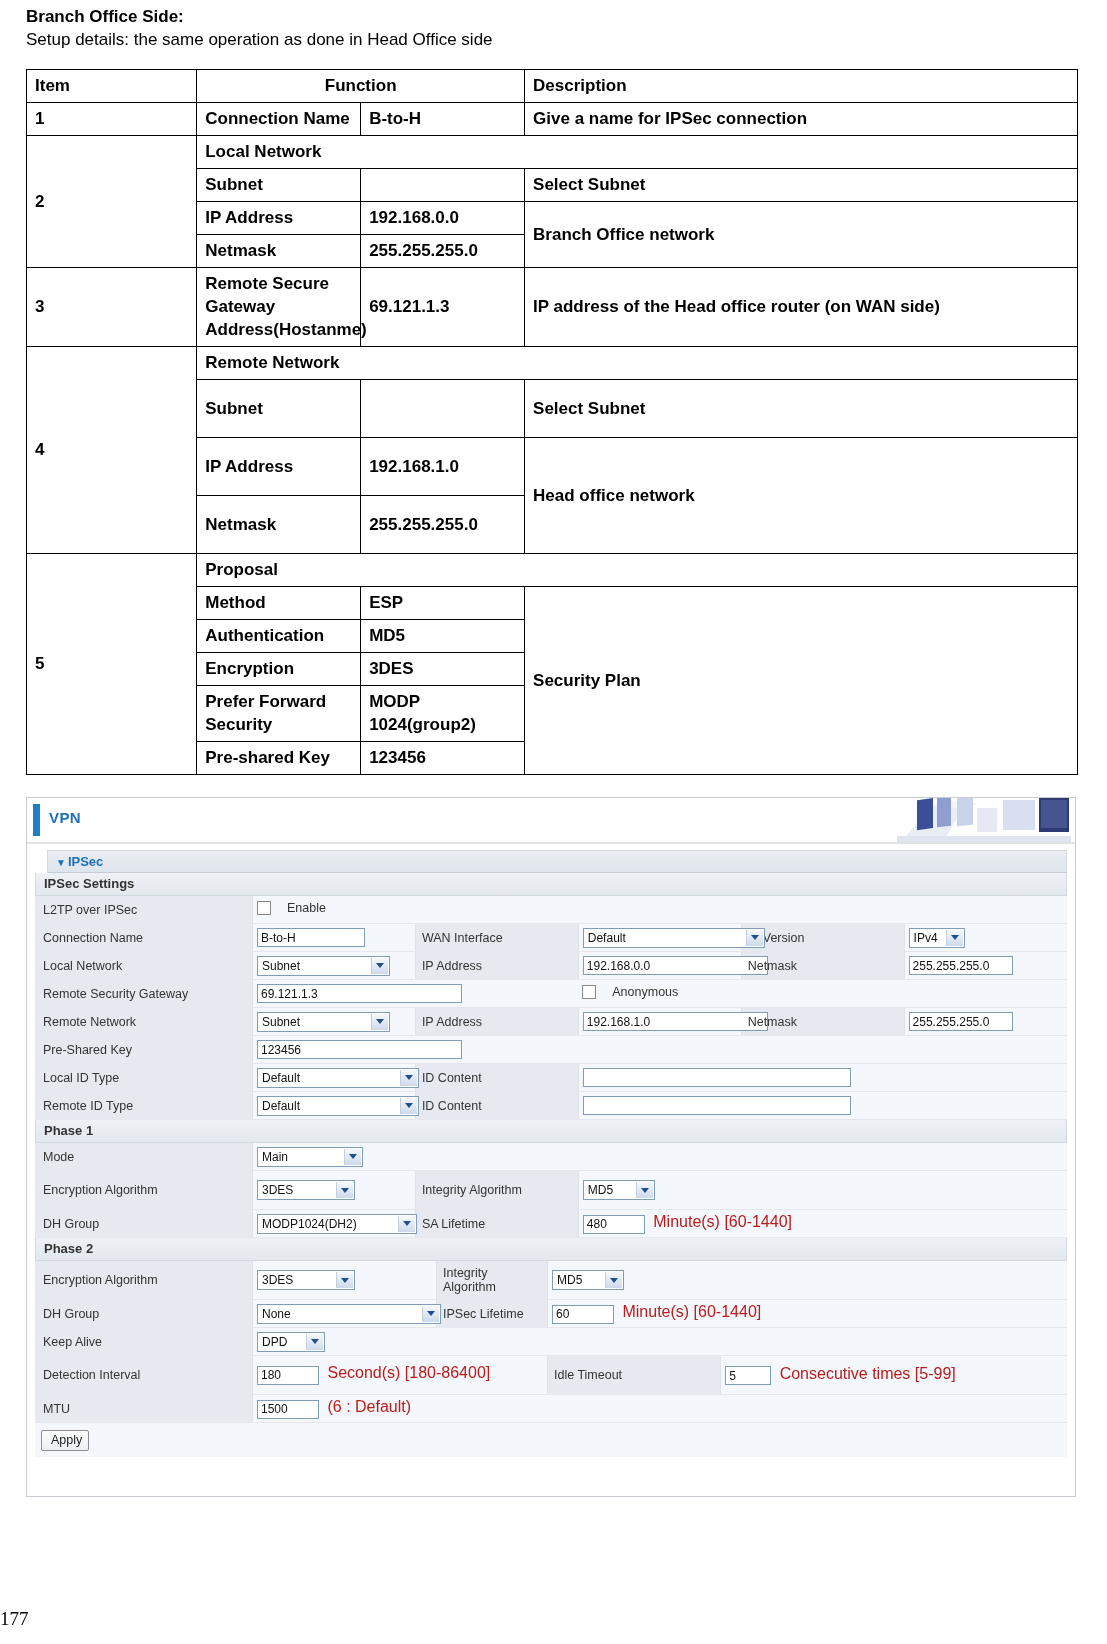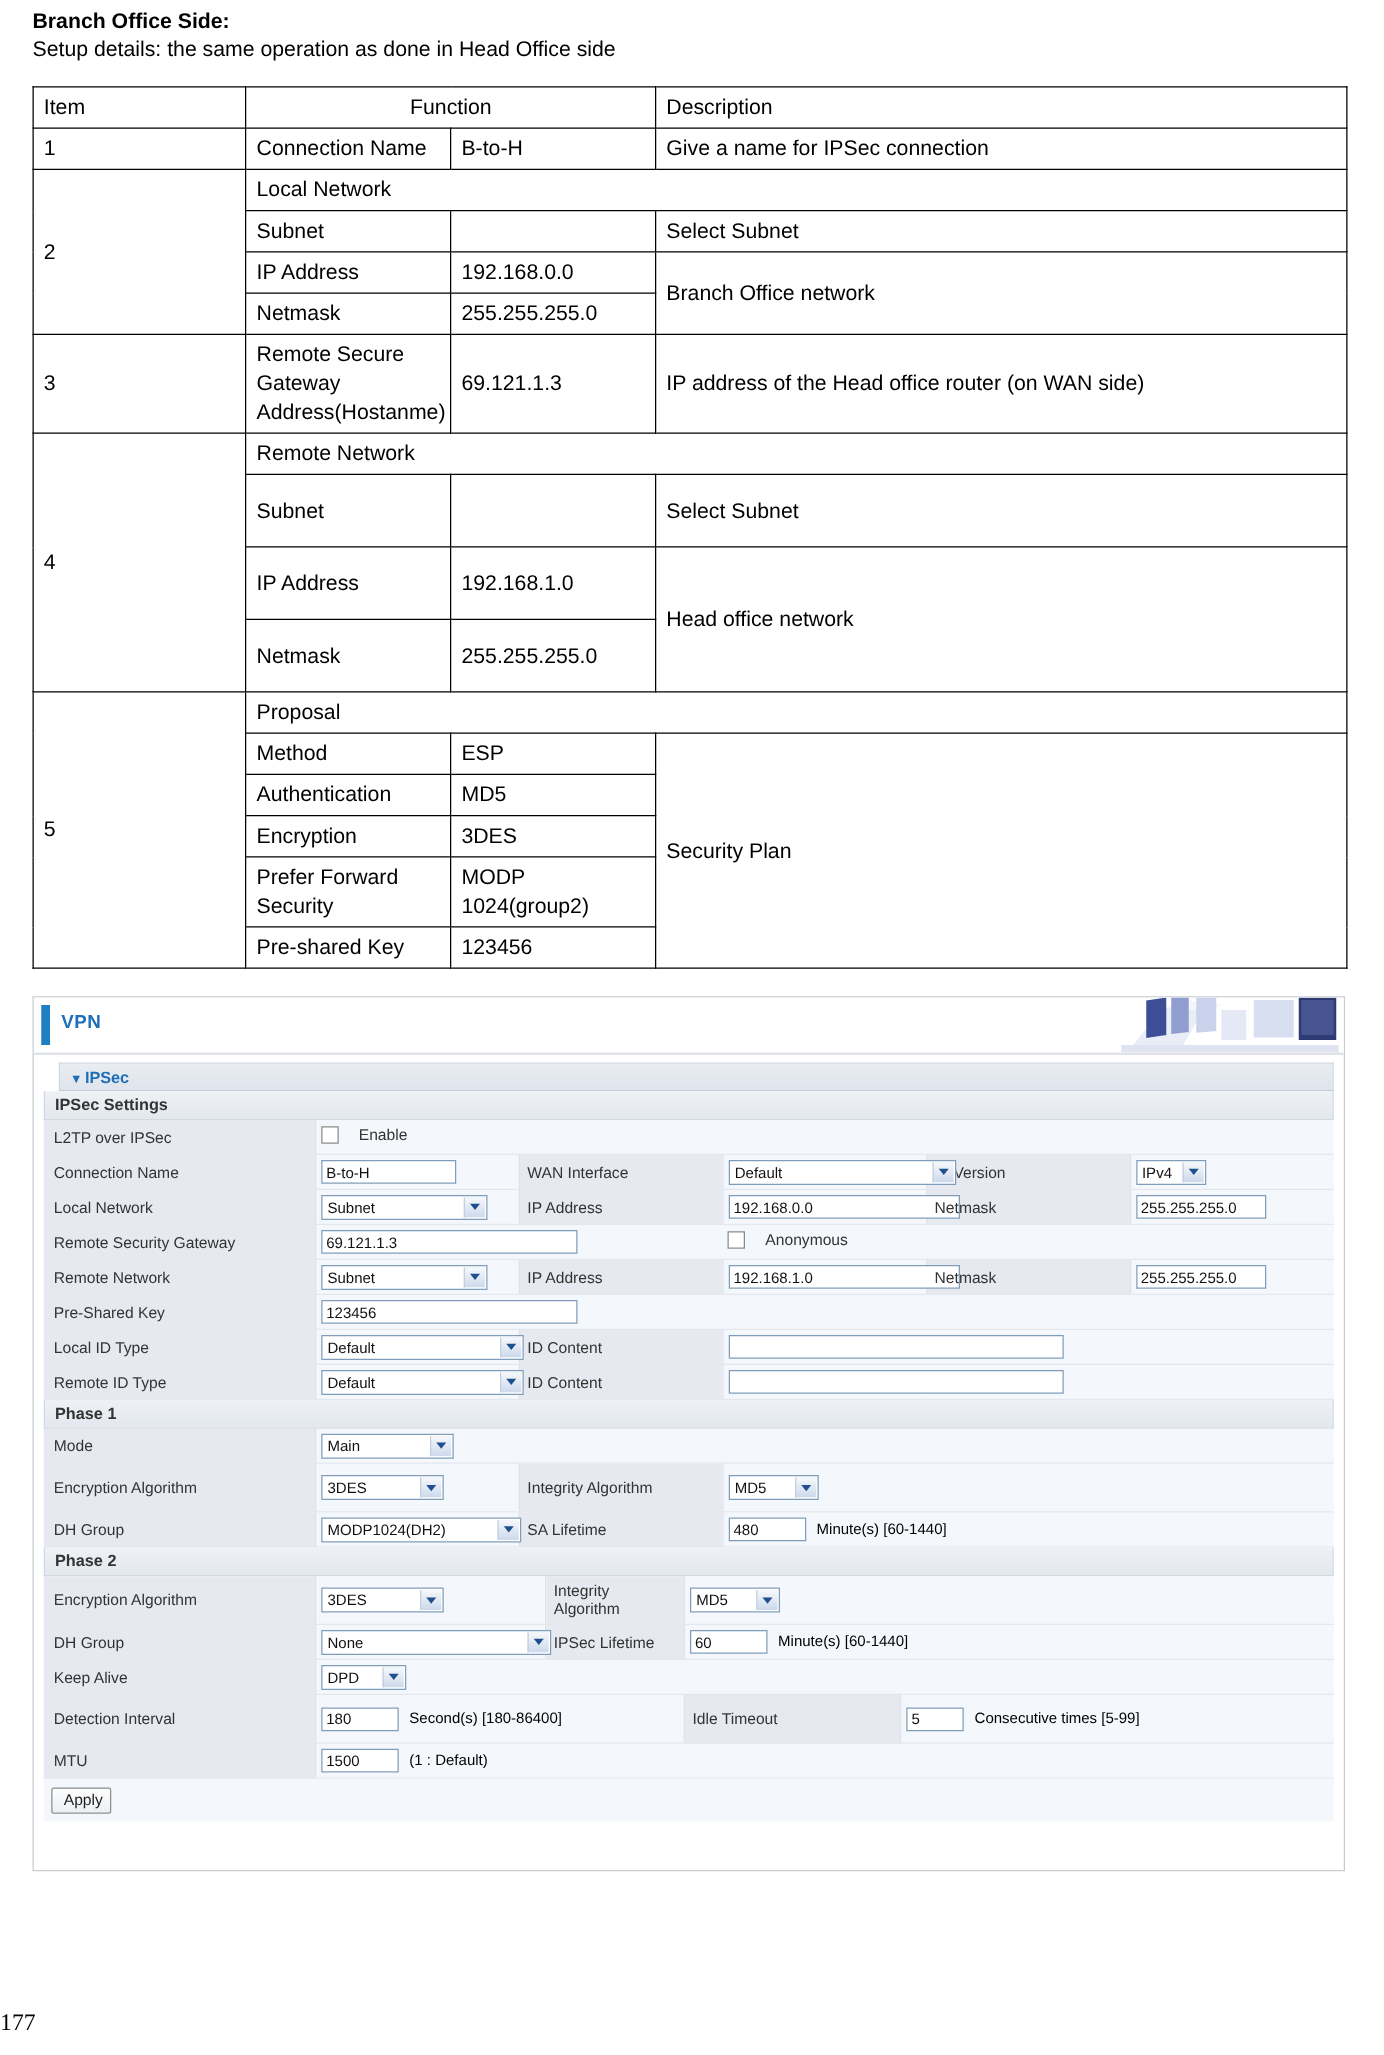--- a/index.html
+++ b/index.html
@@ -39,21 +39,21 @@
   
   table.spec {
     border-collapse: collapse;
     width: 1052px;
     table-layout: fixed;
     margin-left: 0;
   }
   table.spec td, table.spec th {
     border: 1px solid #000;
     font-size: 17px;
-    font-weight: normal;
+    font-weight: bold;
     text-align: left;
     vertical-align: middle;
     padding: 4px 8px 5px 8px;
     line-height: 23px;
   }
   table.spec .c-item   { width: 104px; }
   table.spec .c-fn1    { width: 216px; }
   table.spec .c-fn2    { width: 356px; }
   table.spec .c-desc   { width: 376px; }
   .center { text-align: center !important; }
@@ -157,21 +157,21 @@
     border-right: 1px solid #dfe3e9;
   }
   table.form td.lbl-mid {
     background: #e6eaf0;
     padding-left: 6px;
     border-left: 1px solid #dfe3e9;
     border-right: 1px solid #dfe3e9;
   }
   table.form tr.tall2 td { height: 38px; }
   .w-lbl { width: 205px; }
-  .hint { color: #000000; font-size: 12px; padding-left: 5px; }
+  .hint { color: #b91c1c; font-size: 16px; padding-left: 5px; }
   .plain { padding-left: 6px; }
 
   
   input.tb, .tb {
     display: inline-block;
     box-sizing: border-box;
     height: 19px;
     line-height: 17px;
     border: 1px solid #7f9db9;
     background: #ffffff;
@@ -506,21 +506,21 @@
             <td class="lbl-mid" style="width:100px">Idle Timeout</td>
             <td colspan="2">
               <input class="tb" style="width: 46px;" value="5">
               <span class="hint">Consecutive times [5-99]</span>
             </td>
           </tr>
           <tr>
             <td class="lbl w-lbl">MTU</td>
             <td colspan="5">
               <input class="tb" style="width: 62px;" value="1500">
-              <span class="hint">(1 : Default)</span>
+              <span class="hint">(6 : Default)</span>
             </td>
           </tr>
         </tbody>
       </table>
 
       <div class="apply-bar">
         <span class="btn">Apply</span>
       </div>
 
     </div>

